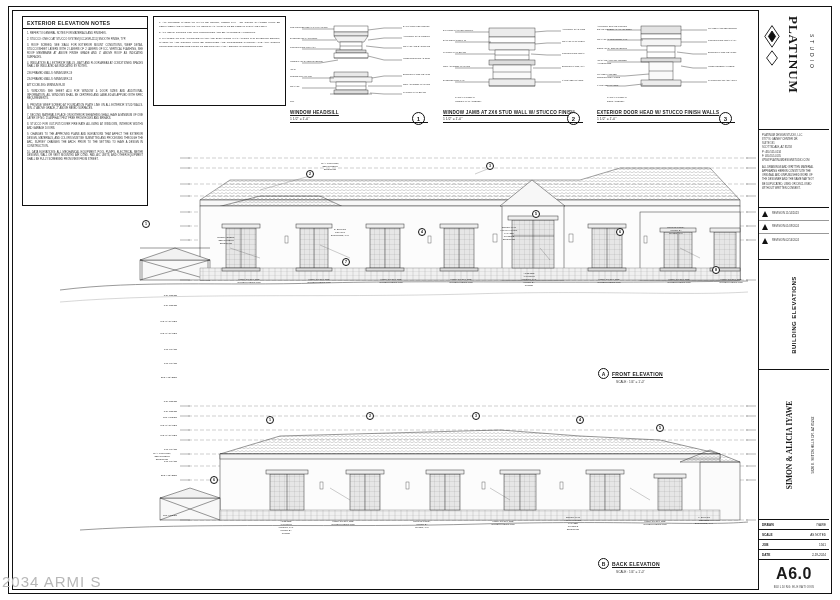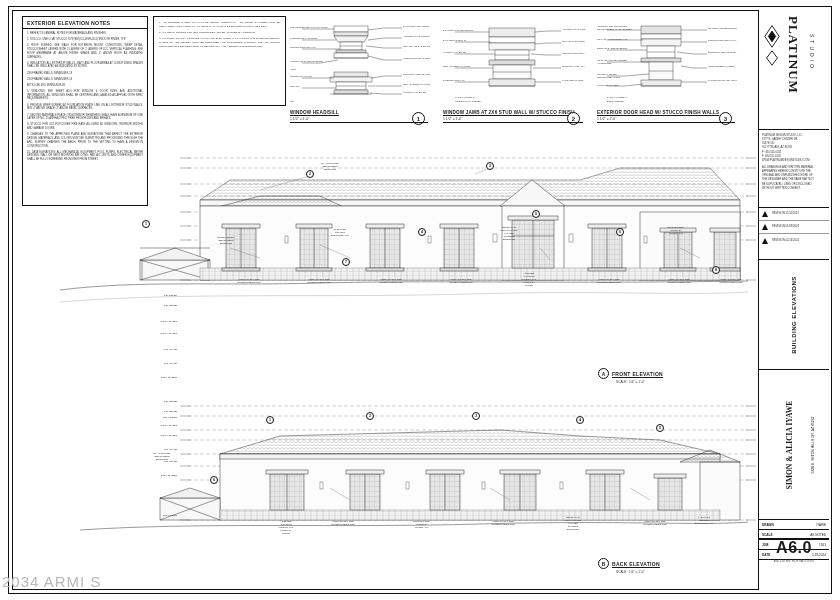--- a/index.html
+++ b/index.html
@@ -136,23 +136,23 @@
     white-space:nowrap; font-size:3.4px; color:#222;
   }
   .tb-meta { position:absolute; left:0; top:510px; width:70px; }
   .meta-row {
     display:flex; justify-content:space-between; align-items:center;
     height:10px; border-bottom:0.5px solid #111; padding:0 3px;
     font-size:3.1px; color:#222;
   }
   .meta-row .k { font-weight:bold; }
   .tb-sheetno {
-    position:absolute; left:0; bottom:12px; width:70px; height:40px;
+    position:absolute; left:0; bottom:1px; width:70px; height:40px;
     border-top:1px solid #111; display:flex; flex-direction:column;
-    align-items:center; justify-content:flex-start;
+    align-items:center; justify-content:flex-end;
   }
   .sheetno-big { font-size:16px; font-weight:bold; letter-spacing:0.5px; }
   .sheetno-sub { font-size:2.8px; letter-spacing:0.5px; color:#333; margin-top:2px; }
 
   
   .elev { position:absolute; }
   .elev-title-wrap {
     position:absolute; display:flex; align-items:center; gap:3px;
   }
   .elev-bub {

